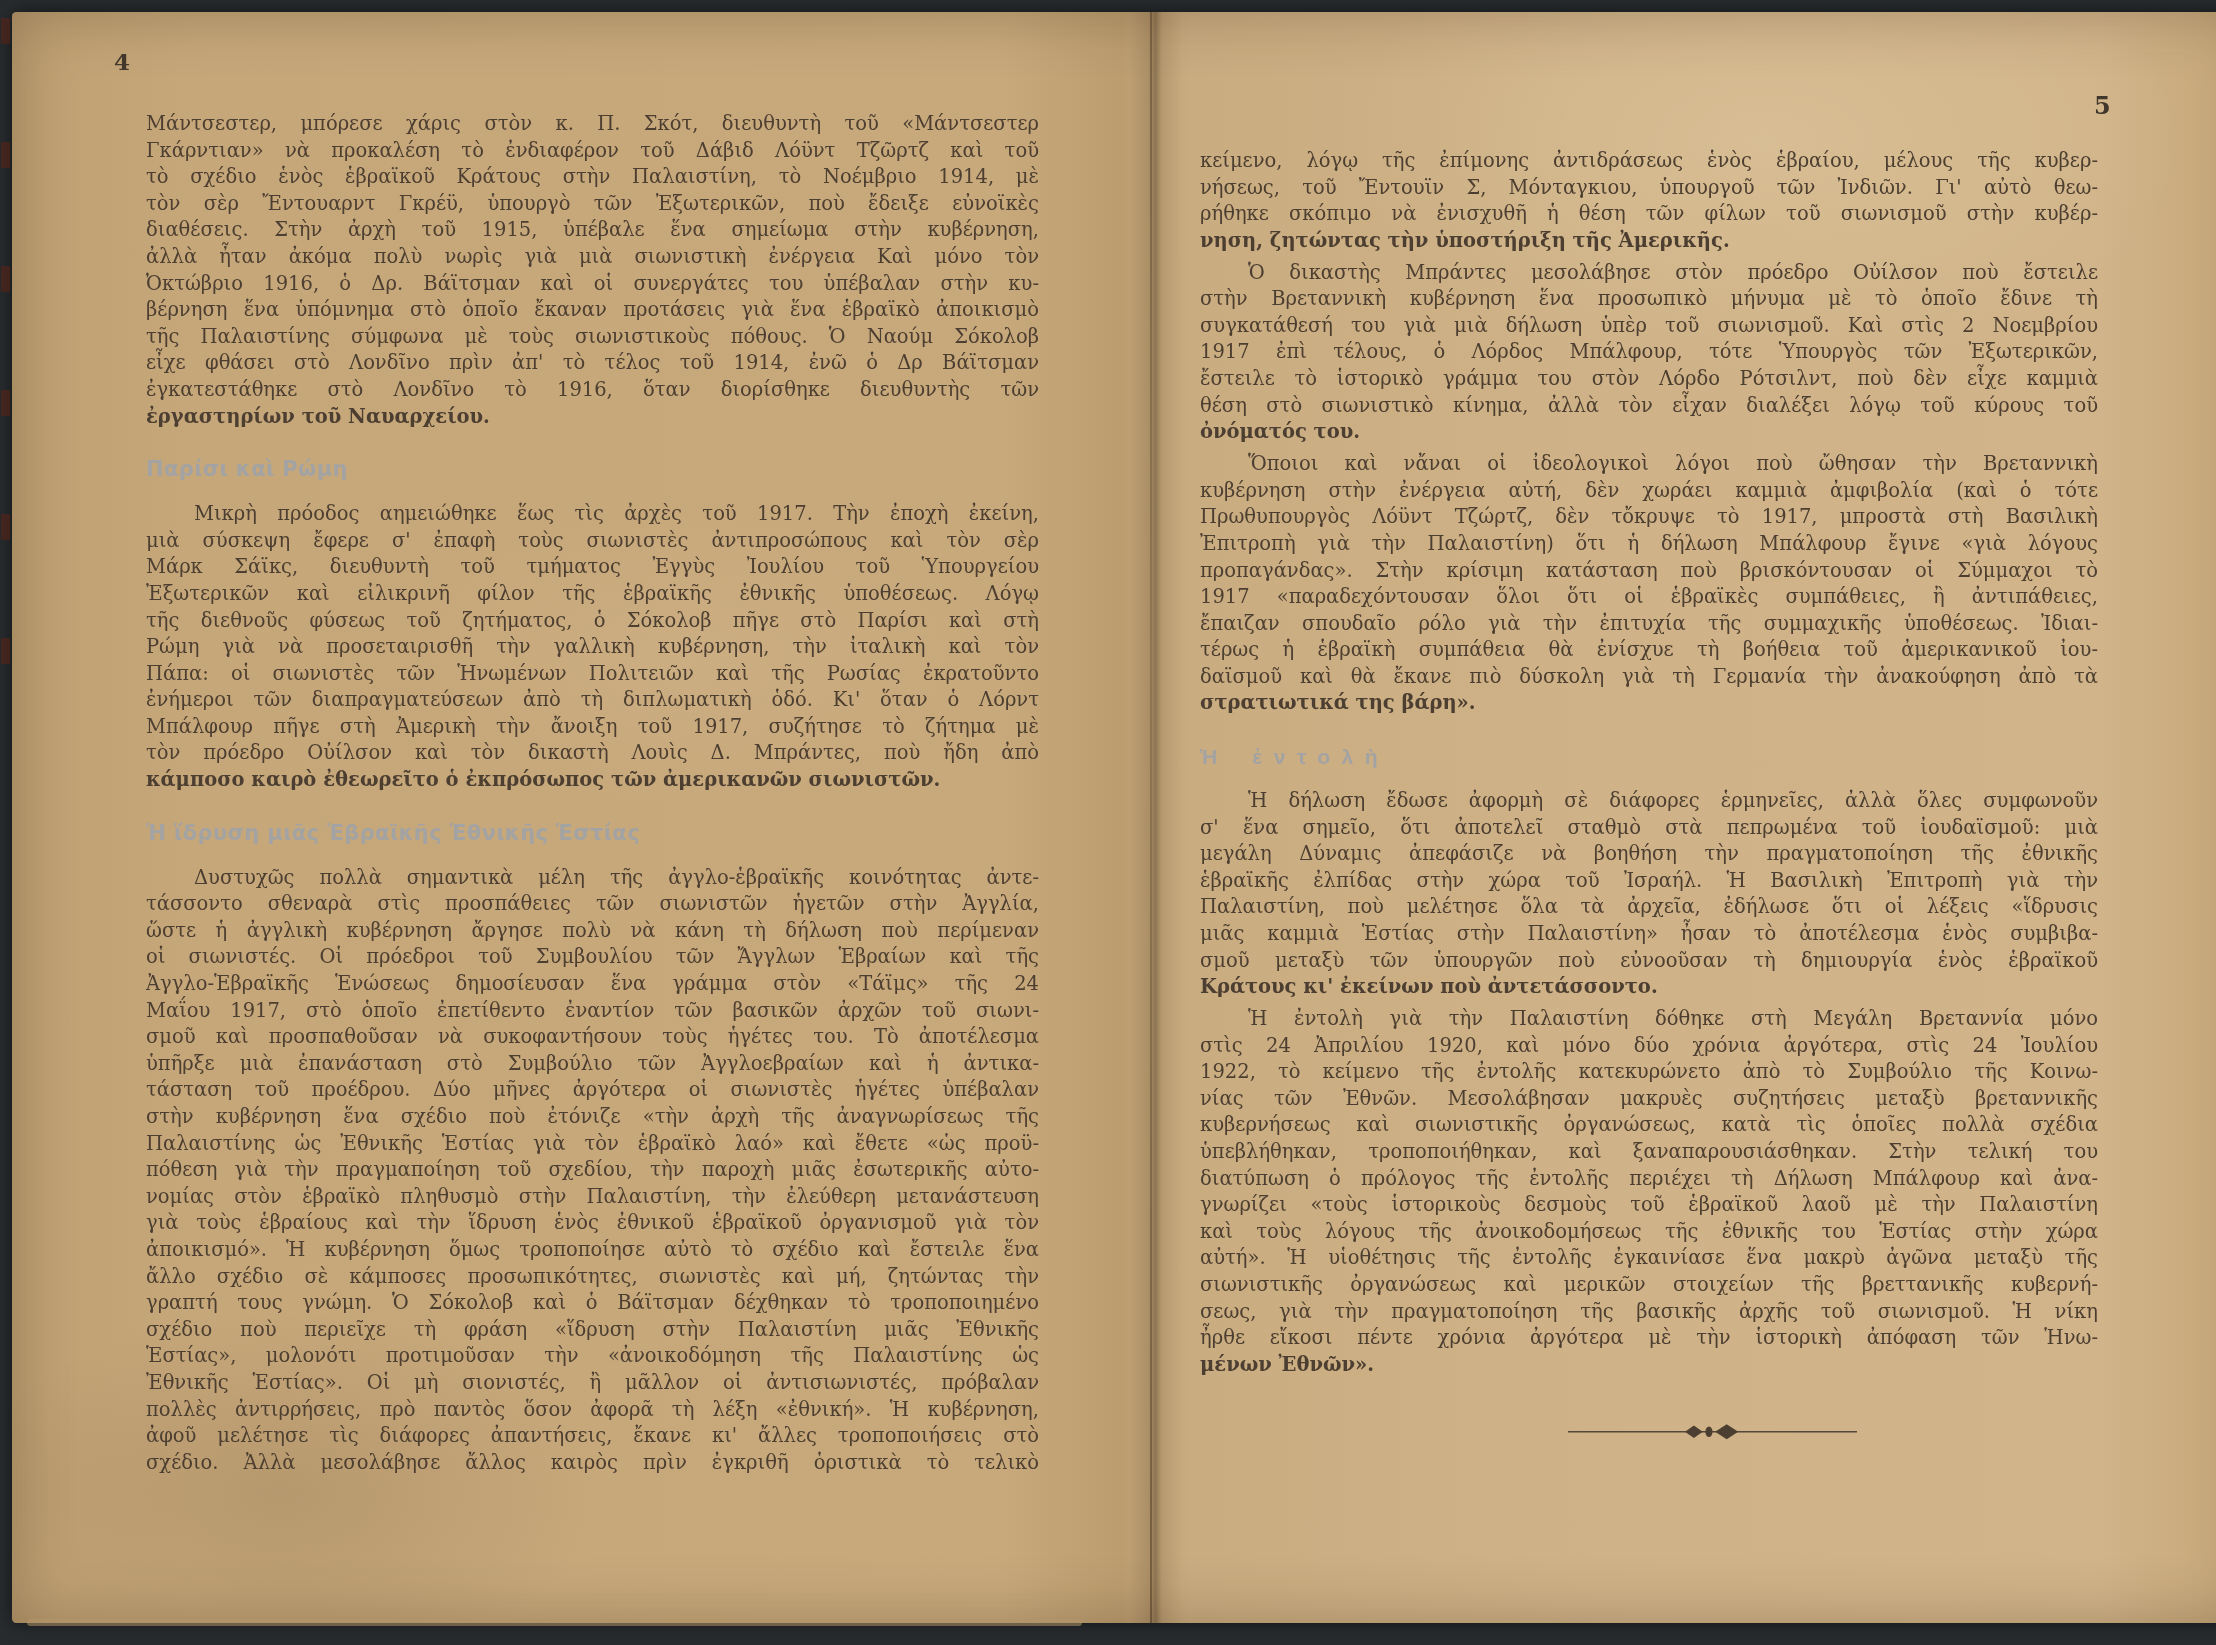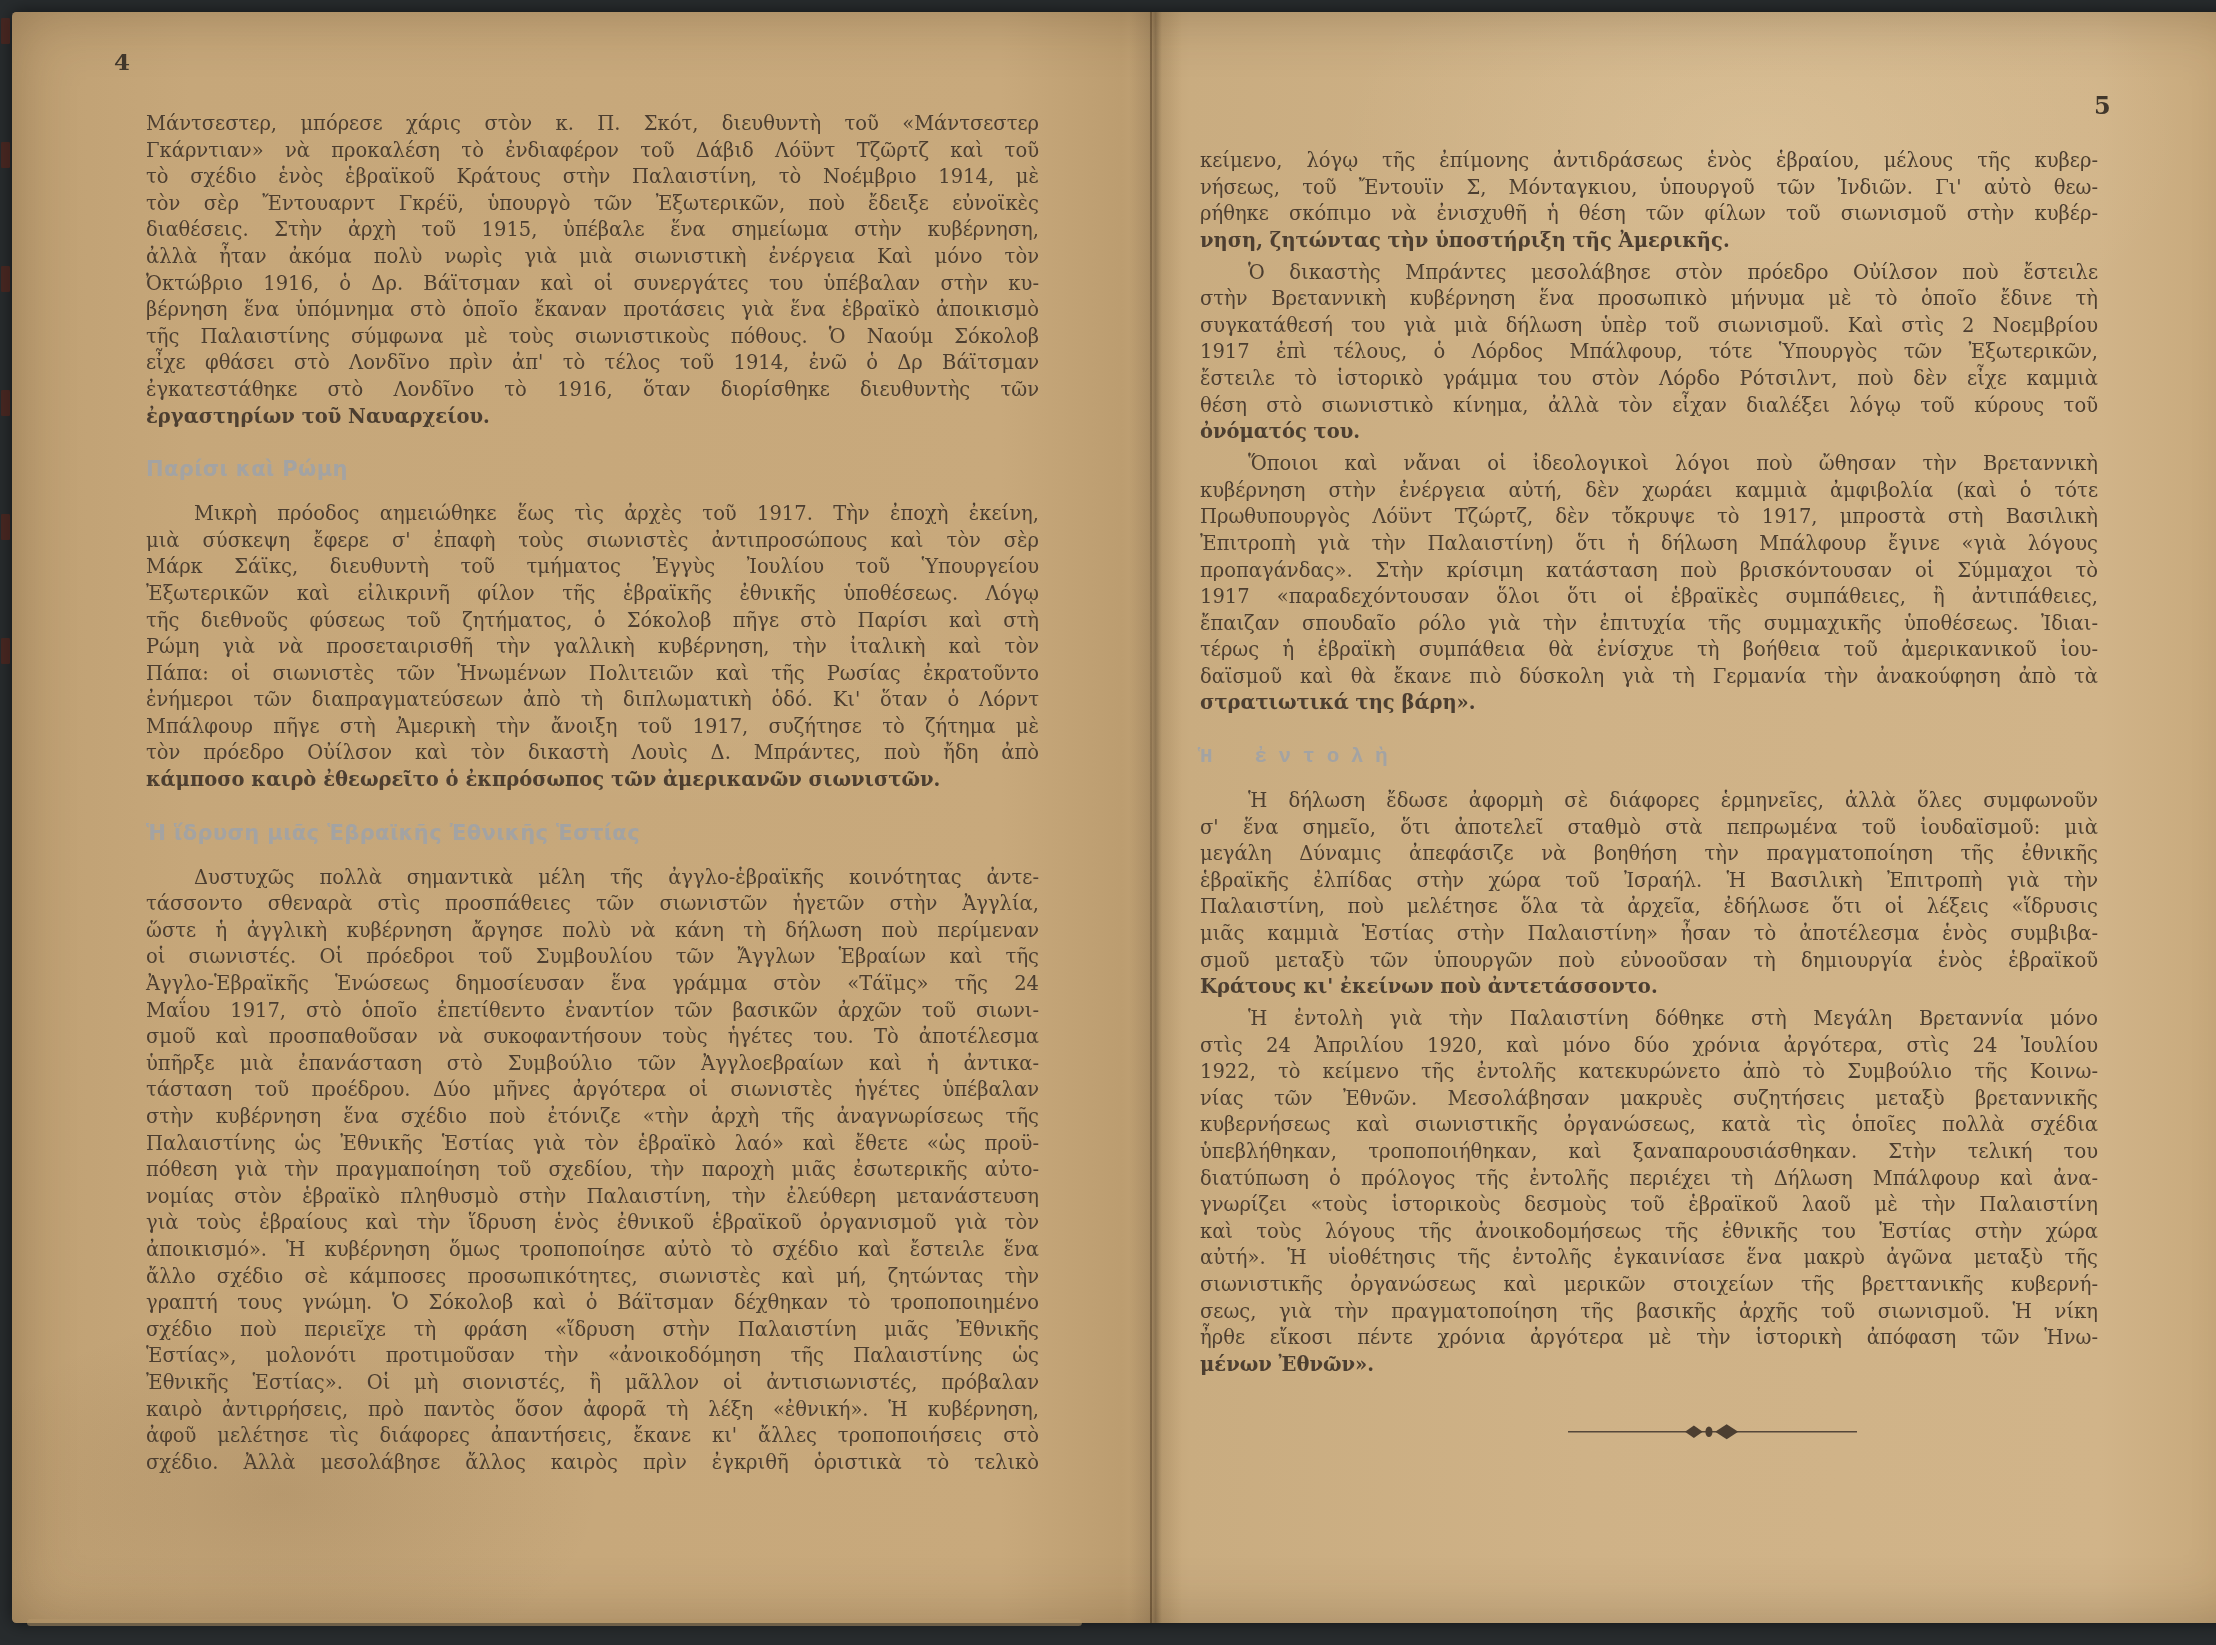--- a/index.html
+++ b/index.html
@@ -48,21 +48,21 @@
   }
   .page-col .line.endline{text-align-last:left;font-weight:bold;}
   .page-col .line.indent{text-indent:48px;}
   .para{margin:0 0 5.3px 0;}
   .heading{
     font-family:"DejaVu Sans","Liberation Sans",sans-serif;
     font-weight:700;font-size:21px;line-height:33px;color:#a3a3a3;
     margin:23px 0 15px 0;letter-spacing:0.4px;
   }
   .heading.spaced{
-    font-family:Liberation Mono, monospace;
+    font-family:Liberation Sans, sans-serif;
     letter-spacing:11.5px;word-spacing:6.2px;font-size:21px;
   }
   #left-col{left:146px;top:111px;width:893px;}
   #right-col{left:1200px;top:148px;width:898px;}
   .page-number{
     position:absolute;font-weight:700;color:#41372b;
     font-family:"DejaVu Serif","Liberation Serif",serif;
   }
   #page-number-left{left:114px;top:48px;font-size:23px;}
   #page-number-right{left:2094px;top:91px;font-size:24px;}
@@ -133,21 +133,21 @@
       <div class="line">Παλαιστίνης ὡς Ἐθνικῆς Ἑστίας γιὰ τὸν ἑβραϊκὸ λαό» καὶ ἔθετε «ὡς προϋ-</div>
       <div class="line">πόθεση γιὰ τὴν πραγμαποίηση τοῦ σχεδίου, τὴν παροχὴ μιᾶς ἐσωτερικῆς αὐτο-</div>
       <div class="line">νομίας στὸν ἑβραϊκὸ πληθυσμὸ στὴν Παλαιστίνη, τὴν ἐλεύθερη μετανάστευση</div>
       <div class="line">γιὰ τοὺς ἑβραίους καὶ τὴν ἵδρυση ἑνὸς ἐθνικοῦ ἑβραϊκοῦ ὀργανισμοῦ γιὰ τὸν</div>
       <div class="line">ἀποικισμό». Ἡ κυβέρνηση ὅμως τροποποίησε αὐτὸ τὸ σχέδιο καὶ ἔστειλε ἕνα</div>
       <div class="line">ἄλλο σχέδιο σὲ κάμποσες προσωπικότητες, σιωνιστὲς καὶ μή, ζητώντας τὴν</div>
       <div class="line">γραπτή τους γνώμη. Ὁ Σόκολοβ καὶ ὁ Βάϊτσμαν δέχθηκαν τὸ τροποποιημένο</div>
       <div class="line">σχέδιο ποὺ περιεῖχε τὴ φράση «ἵδρυση στὴν Παλαιστίνη μιᾶς Ἐθνικῆς</div>
       <div class="line">Ἑστίας», μολονότι προτιμοῦσαν τὴν «ἀνοικοδόμηση τῆς Παλαιστίνης ὡς</div>
       <div class="line">Ἐθνικῆς Ἑστίας». Οἱ μὴ σιονιστές, ἢ μᾶλλον οἱ ἀντισιωνιστές, πρόβαλαν</div>
-      <div class="line">καιρὸ ἀντιρρήσεις, πρὸ παντὸς ὅσον ἀφορᾶ τὴ λέξη «ἐθνική». Ἡ κυβέρνηση,</div>
+      <div class="line">πολλὲς ἀντιρρήσεις, πρὸ παντὸς ὅσον ἀφορᾶ τὴ λέξη «ἐθνική». Ἡ κυβέρνηση,</div>
       <div class="line">ἀφοῦ μελέτησε τὶς διάφορες ἀπαντήσεις, ἔκανε κι' ἄλλες τροποποιήσεις στὸ</div>
       <div class="line">σχέδιο. Ἀλλὰ μεσολάβησε ἄλλος καιρὸς πρὶν ἐγκριθῆ ὁριστικὰ τὸ τελικὸ</div>
     </div>
   </div>
 <div class="page-col" id="right-col">
     <div class="para">
       <div class="line">κείμενο, λόγῳ τῆς ἐπίμονης ἀντιδράσεως ἑνὸς ἑβραίου, μέλους τῆς κυβερ-</div>
       <div class="line">νήσεως, τοῦ Ἔντουϊν Σ, Μόνταγκιου, ὑπουργοῦ τῶν Ἰνδιῶν. Γι' αὐτὸ θεω-</div>
       <div class="line">ρήθηκε σκόπιμο νὰ ἐνισχυθῆ ἡ θέση τῶν φίλων τοῦ σιωνισμοῦ στὴν κυβέρ-</div>
       <div class="line endline">νηση, ζητώντας τὴν ὑποστήριξη τῆς Ἀμερικῆς.</div>

